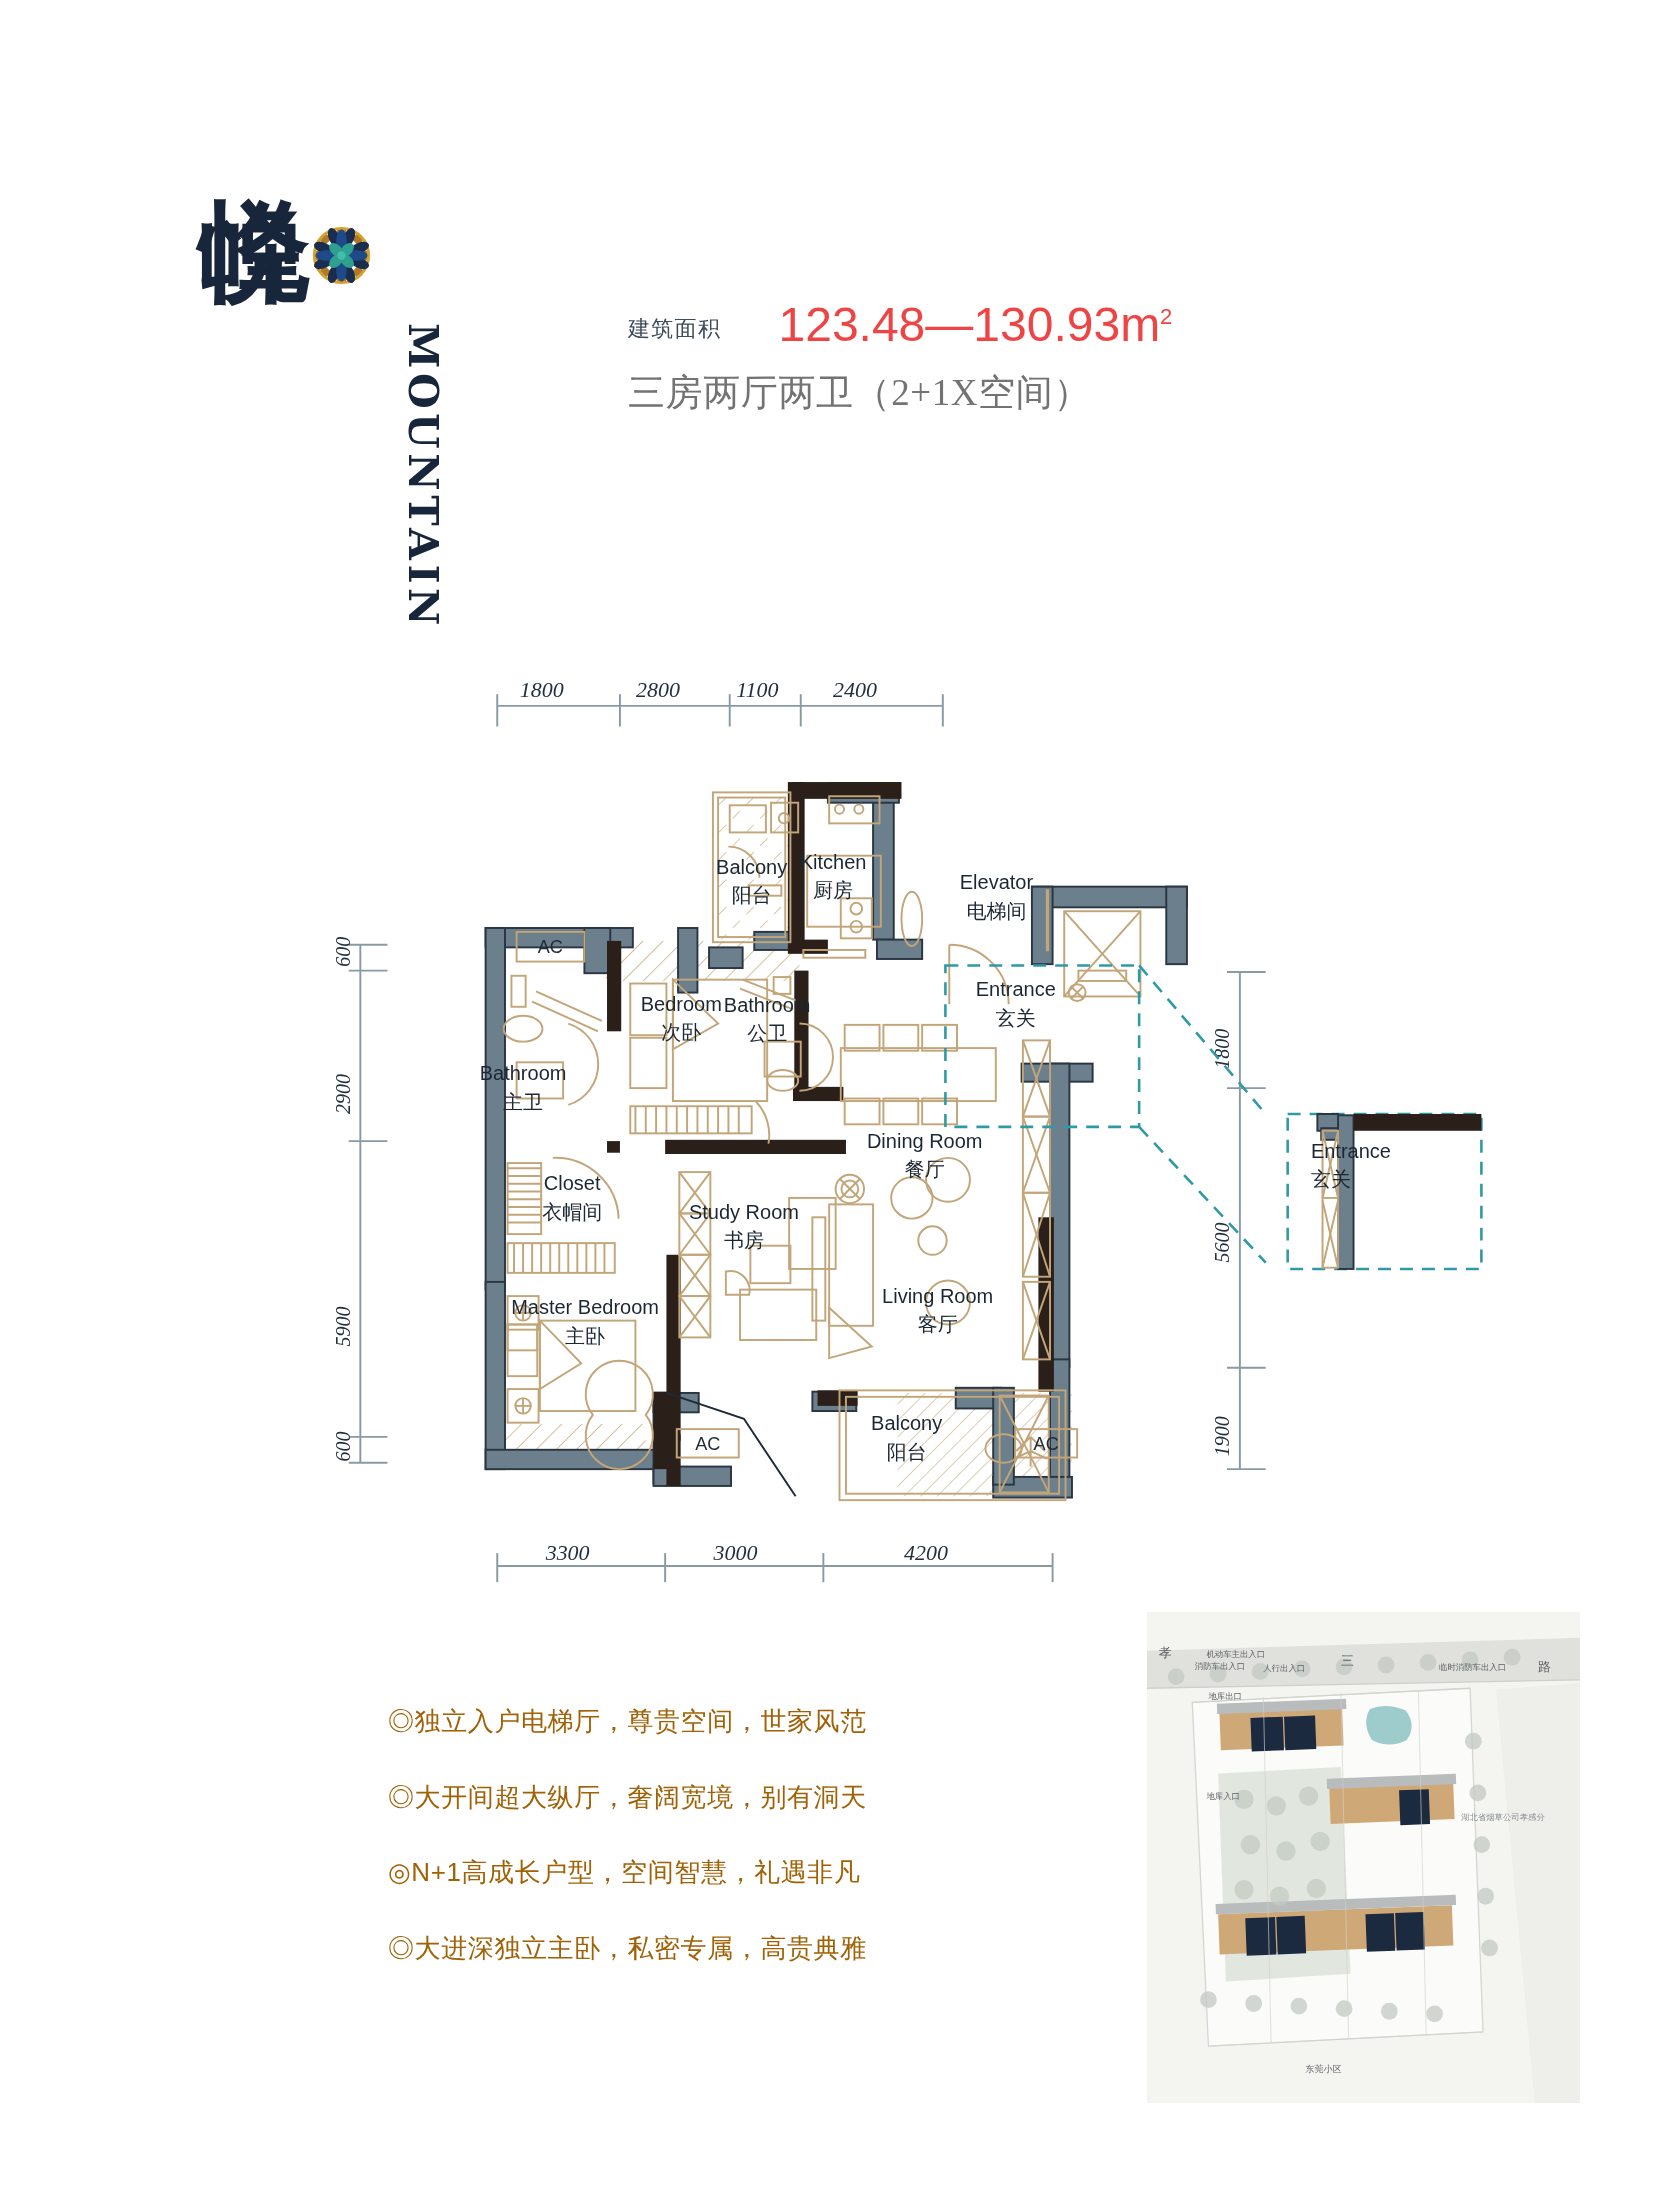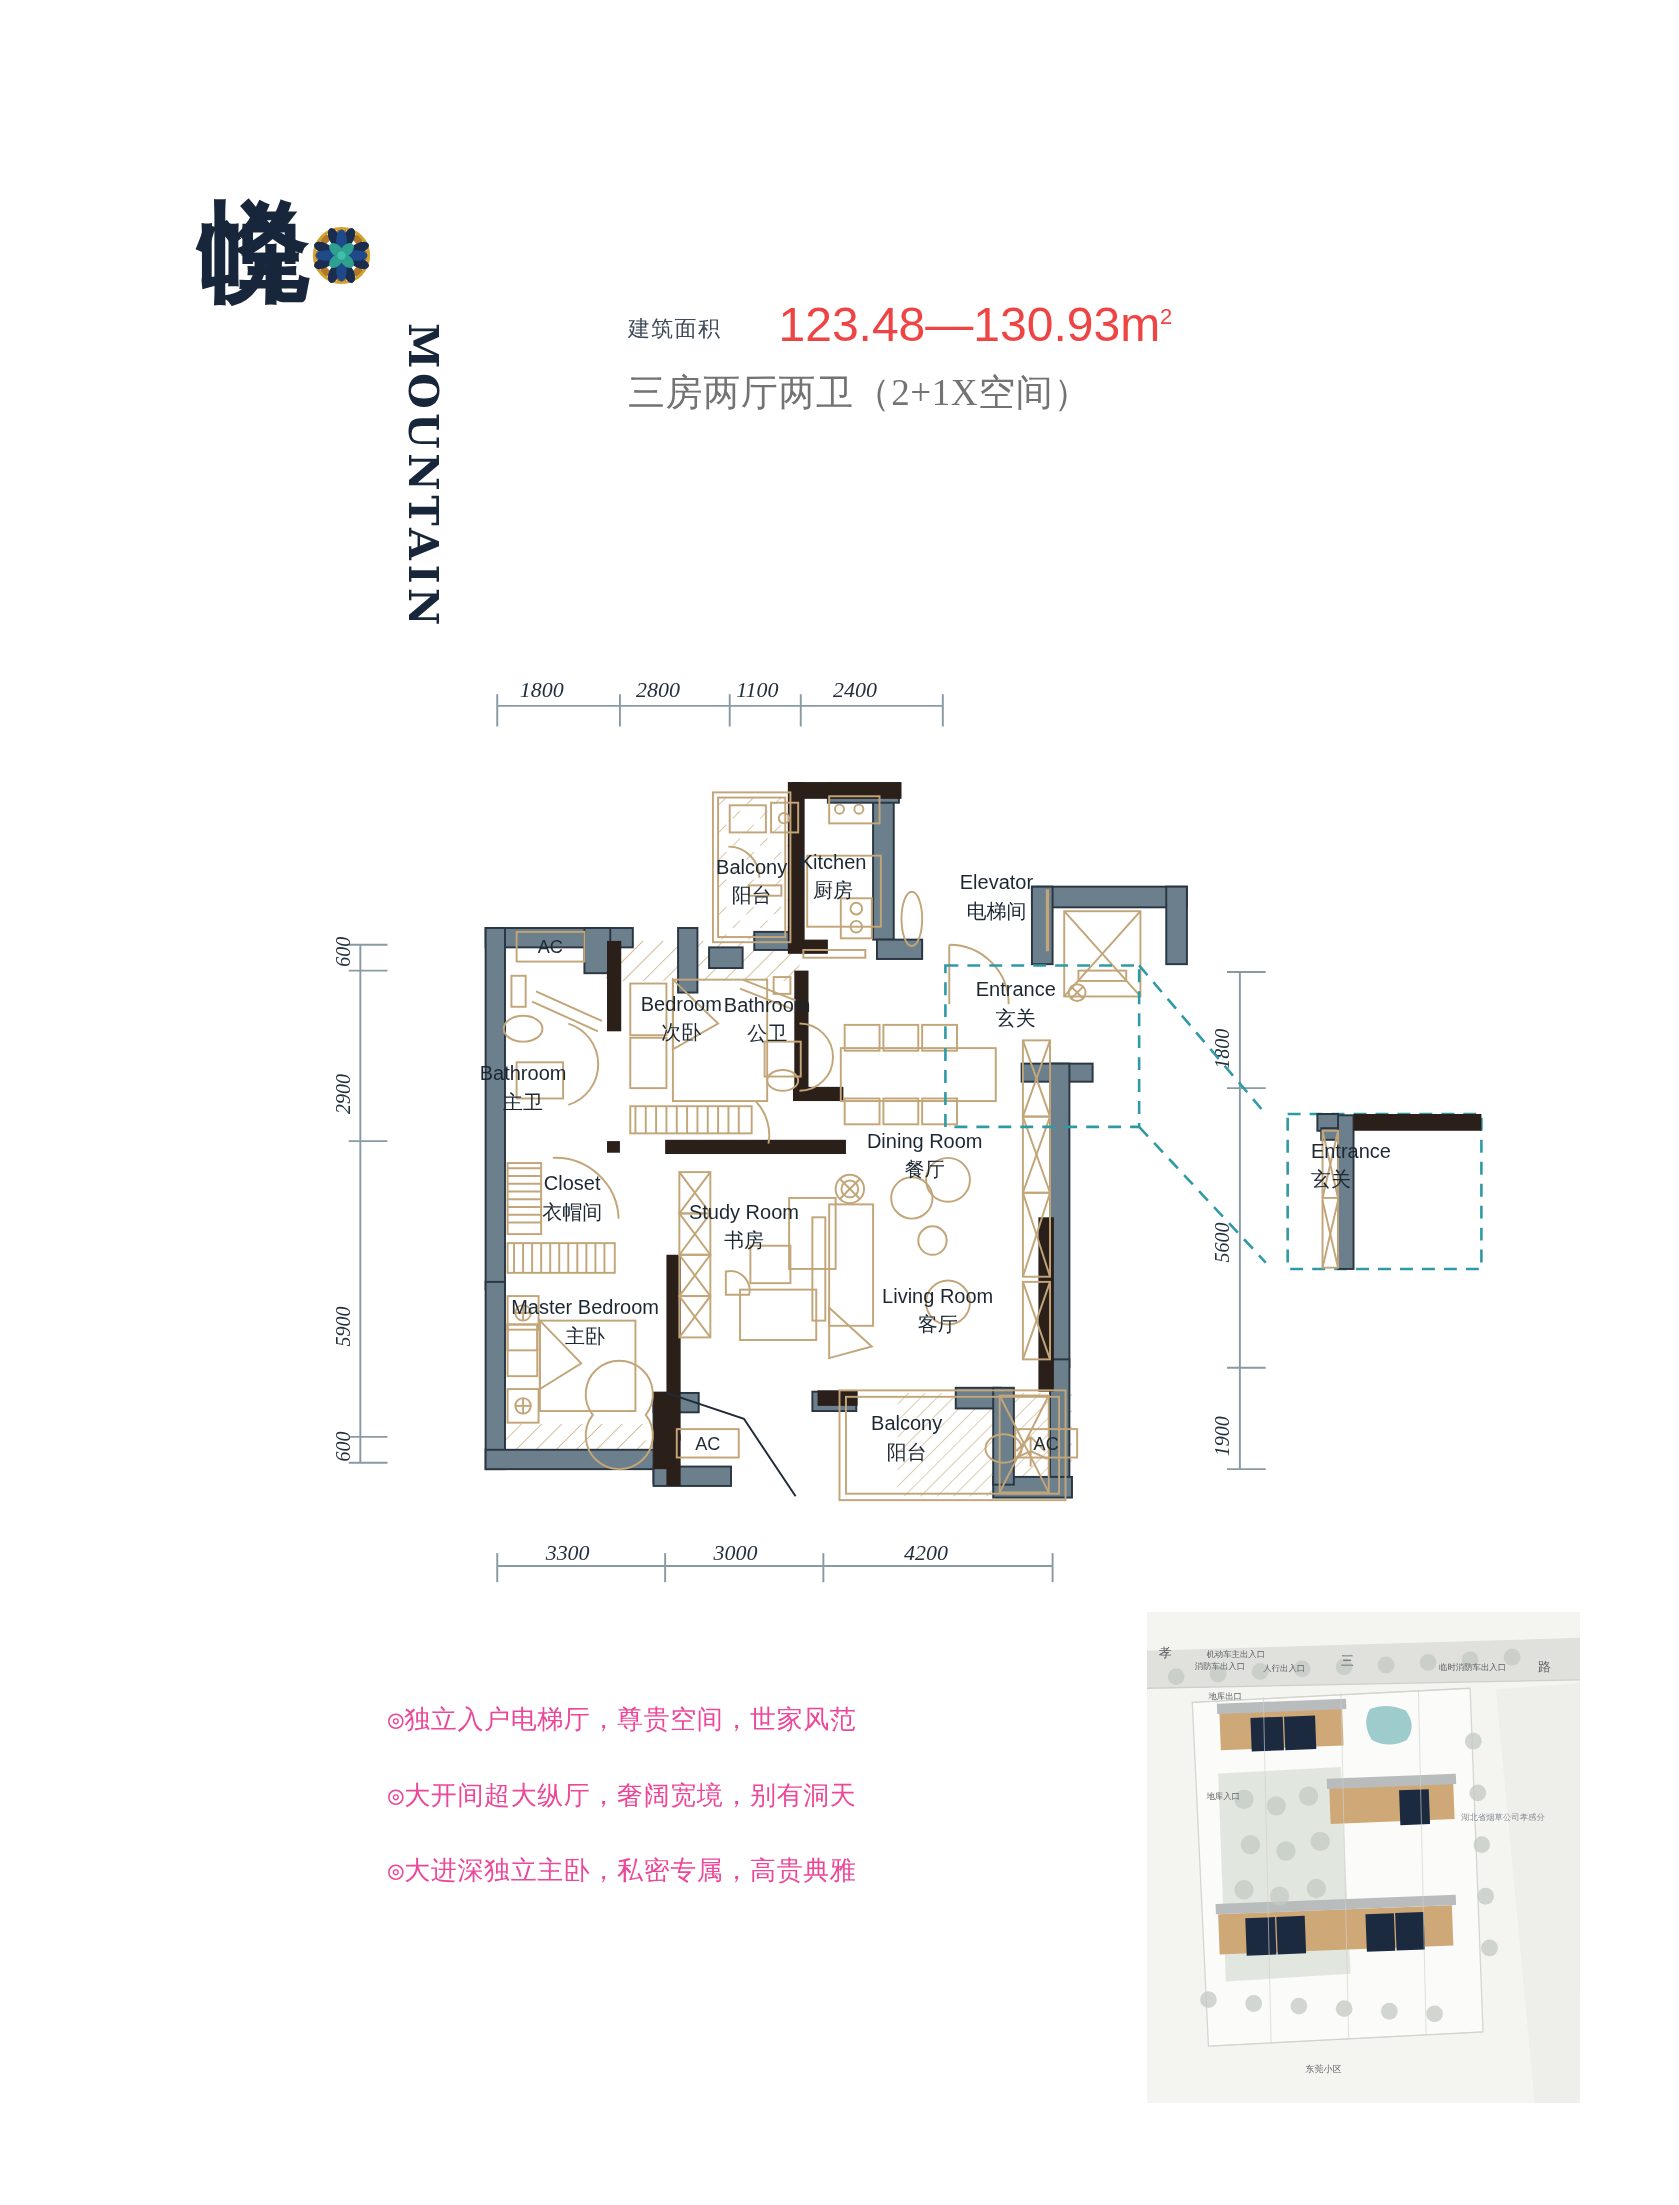--- a/index.html
+++ b/index.html
@@ -50,23 +50,23 @@
     font-family:Liberation Serif, serif;
   }
 
   
   #plan-wrap { position:absolute; left:0; top:16px; width:1679px; height:2205px; }
   #plan-svg { position:absolute; left:0; top:0; }
 
   
   #bullets { position:absolute; left:388px; top:1705px; width:581px; }
   .bullet {
-    font-size:26px; color:#ec4899; line-height:1.25;
+    font-size:26px; color:#a16207; line-height:1.25;
     margin-bottom:43px; white-space:nowrap; letter-spacing:0.6px;
-    font-family:Liberation Mono, monospace;
+    font-family:Liberation Sans, sans-serif;
   }
 
   
   #siteplan {
     position:absolute; left:1147px; top:1612px;
     width:433px; height:491px; overflow:hidden;
     background:#f2f2ef;
   }
   #site-svg { position:absolute; left:0; top:0; }
 </style>
@@ -524,20 +524,21 @@
 
     <text x="2030" y="1768" font-size="31" text-anchor="start">Entrance</text>
     <text x="2030" y="1812" font-size="31" text-anchor="start">玄关</text>
   </g>
 </svg>
 </div>
 
 <div id="bullets">
   <div class="bullet">◎独立入户电梯厅，尊贵空间，世家风范</div>
   <div class="bullet">◎大开间超大纵厅，奢阔宽境，别有洞天</div>
+  <div class="bullet">◎N+1高成长户型，空间智慧，礼遇非凡</div>
   <div class="bullet">◎大进深独立主卧，私密专属，高贵典雅</div>
 </div>
 
 <div id="siteplan">
 <svg id="site-svg" width="433" height="491" viewBox="0 0 670 760">
   <rect x="0" y="0" width="670" height="760" fill="#f4f4f1"></rect>
 
   <g>
     <path d="M 0 60 L 670 40 L 670 105 L 0 118 Z" fill="#e0e0dc"></path>
     <path d="M 0 118 L 670 105" stroke="#cfcfca" stroke-width="2" fill="none"></path>

